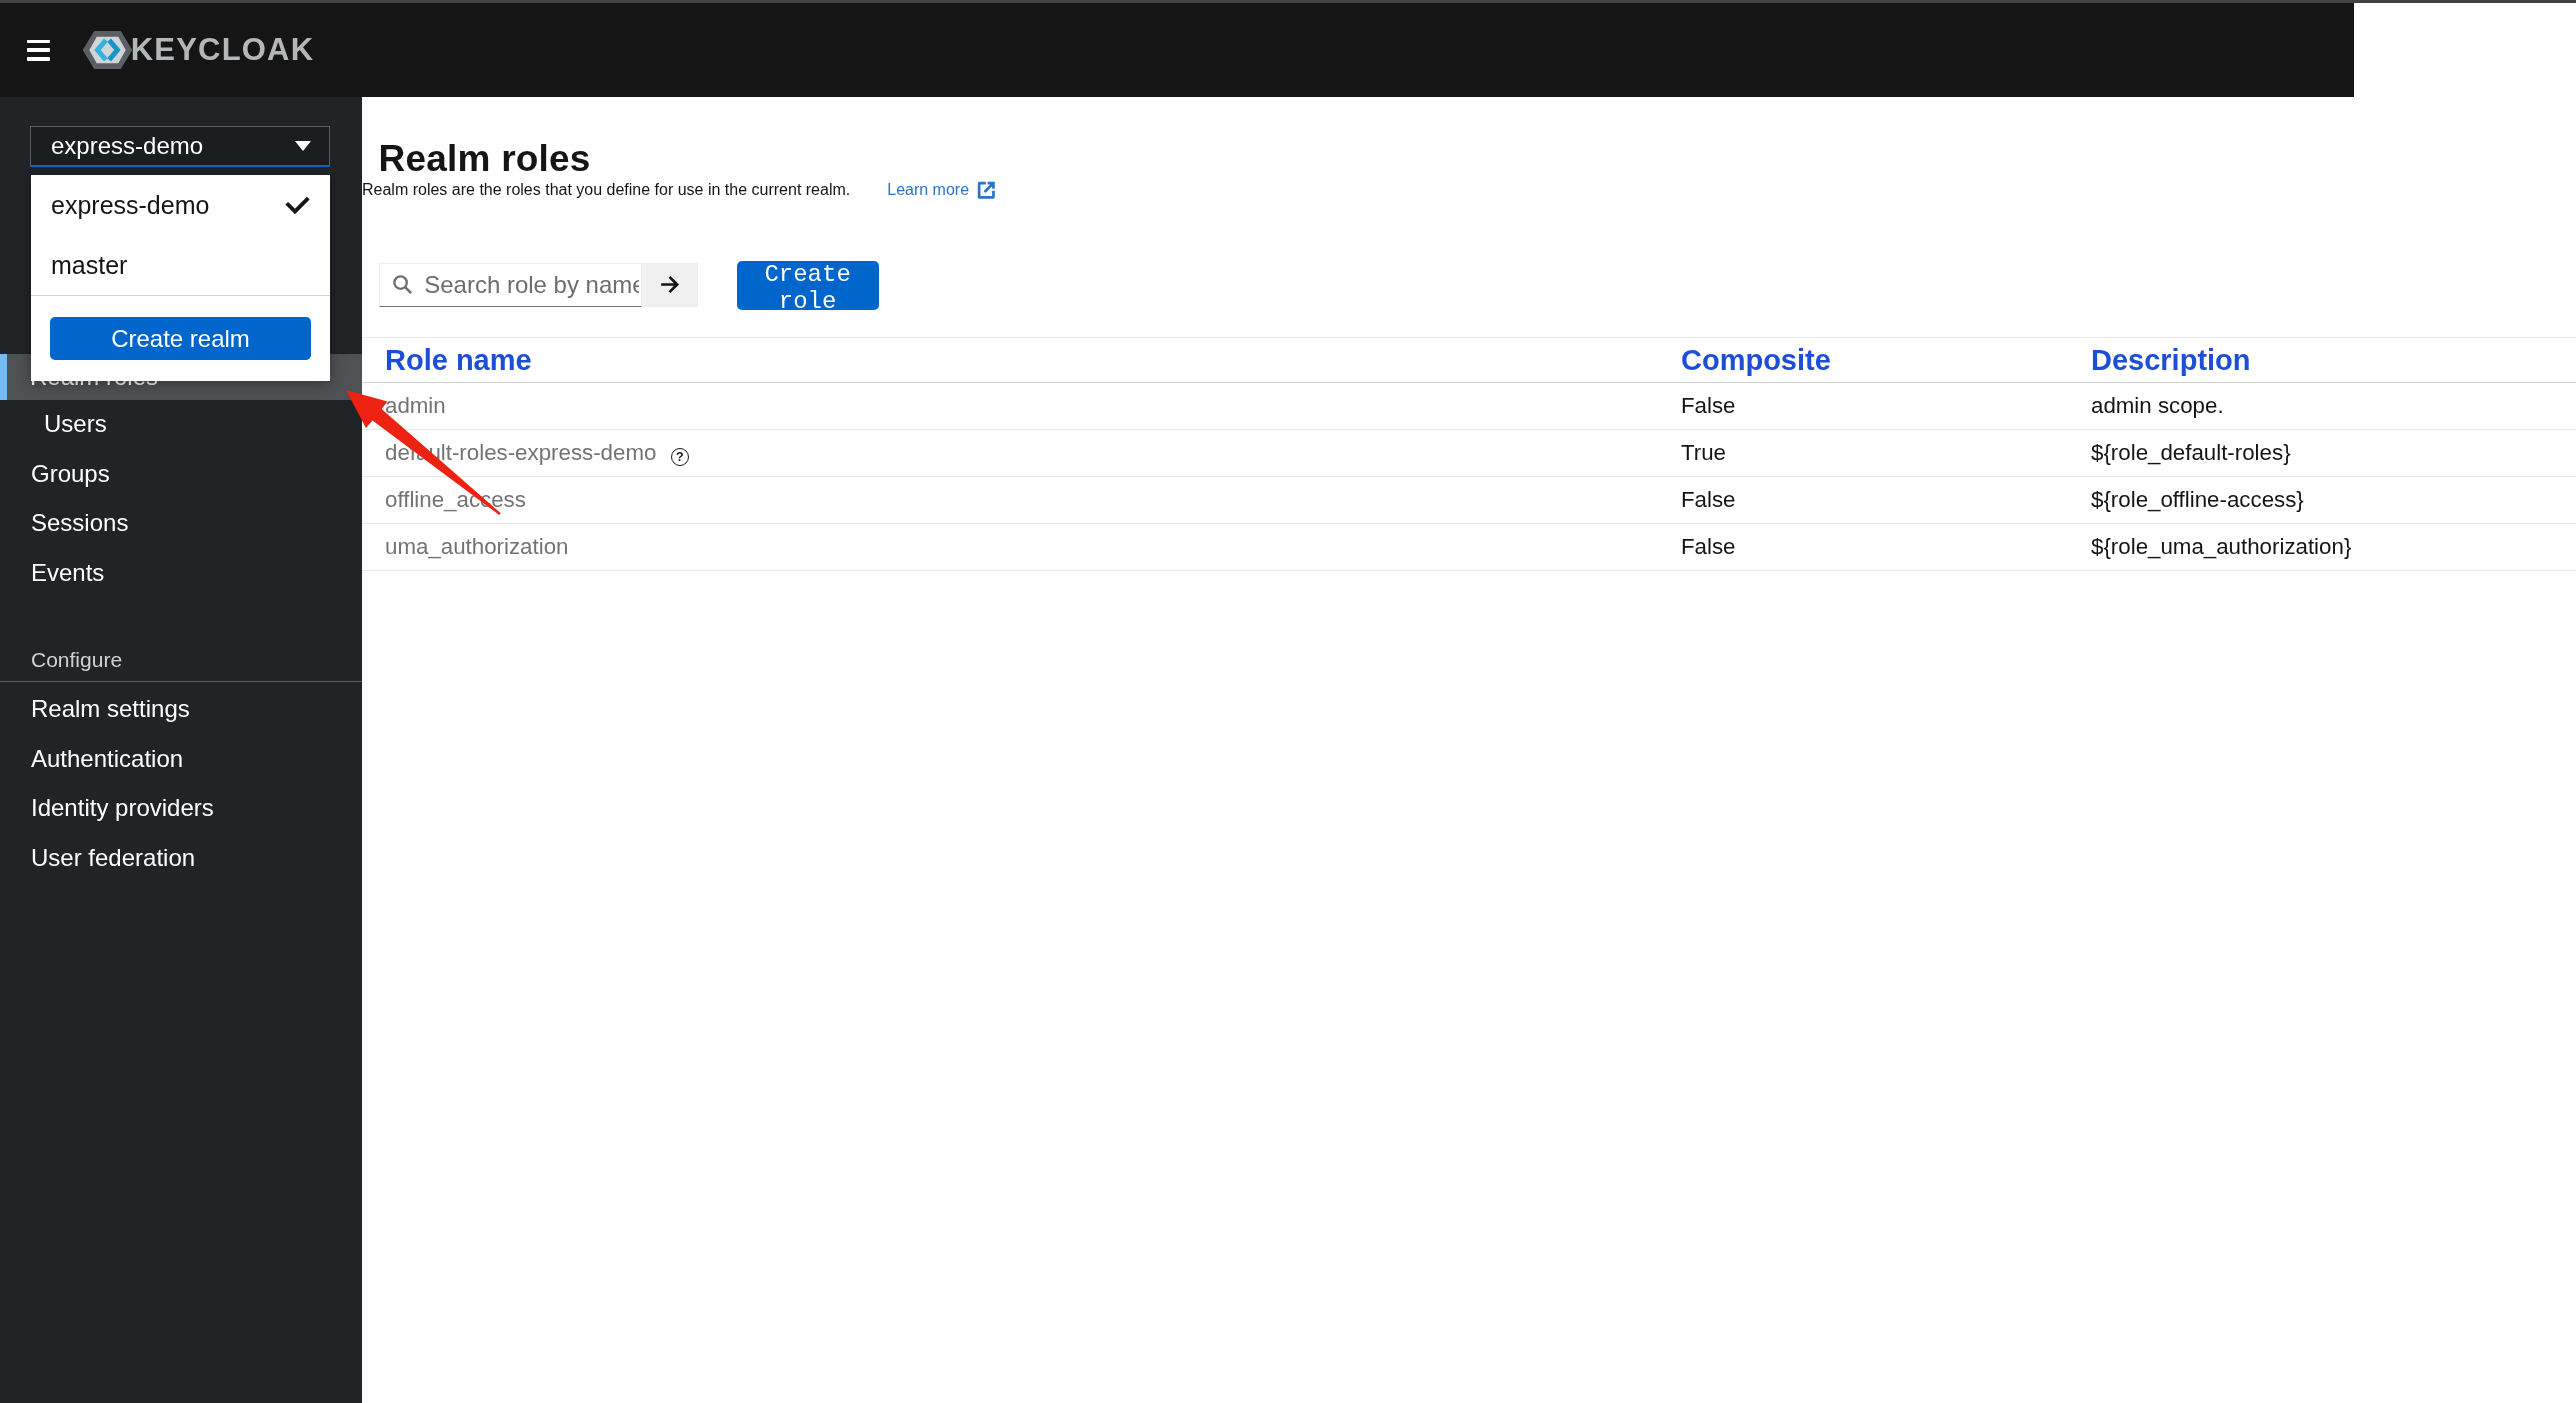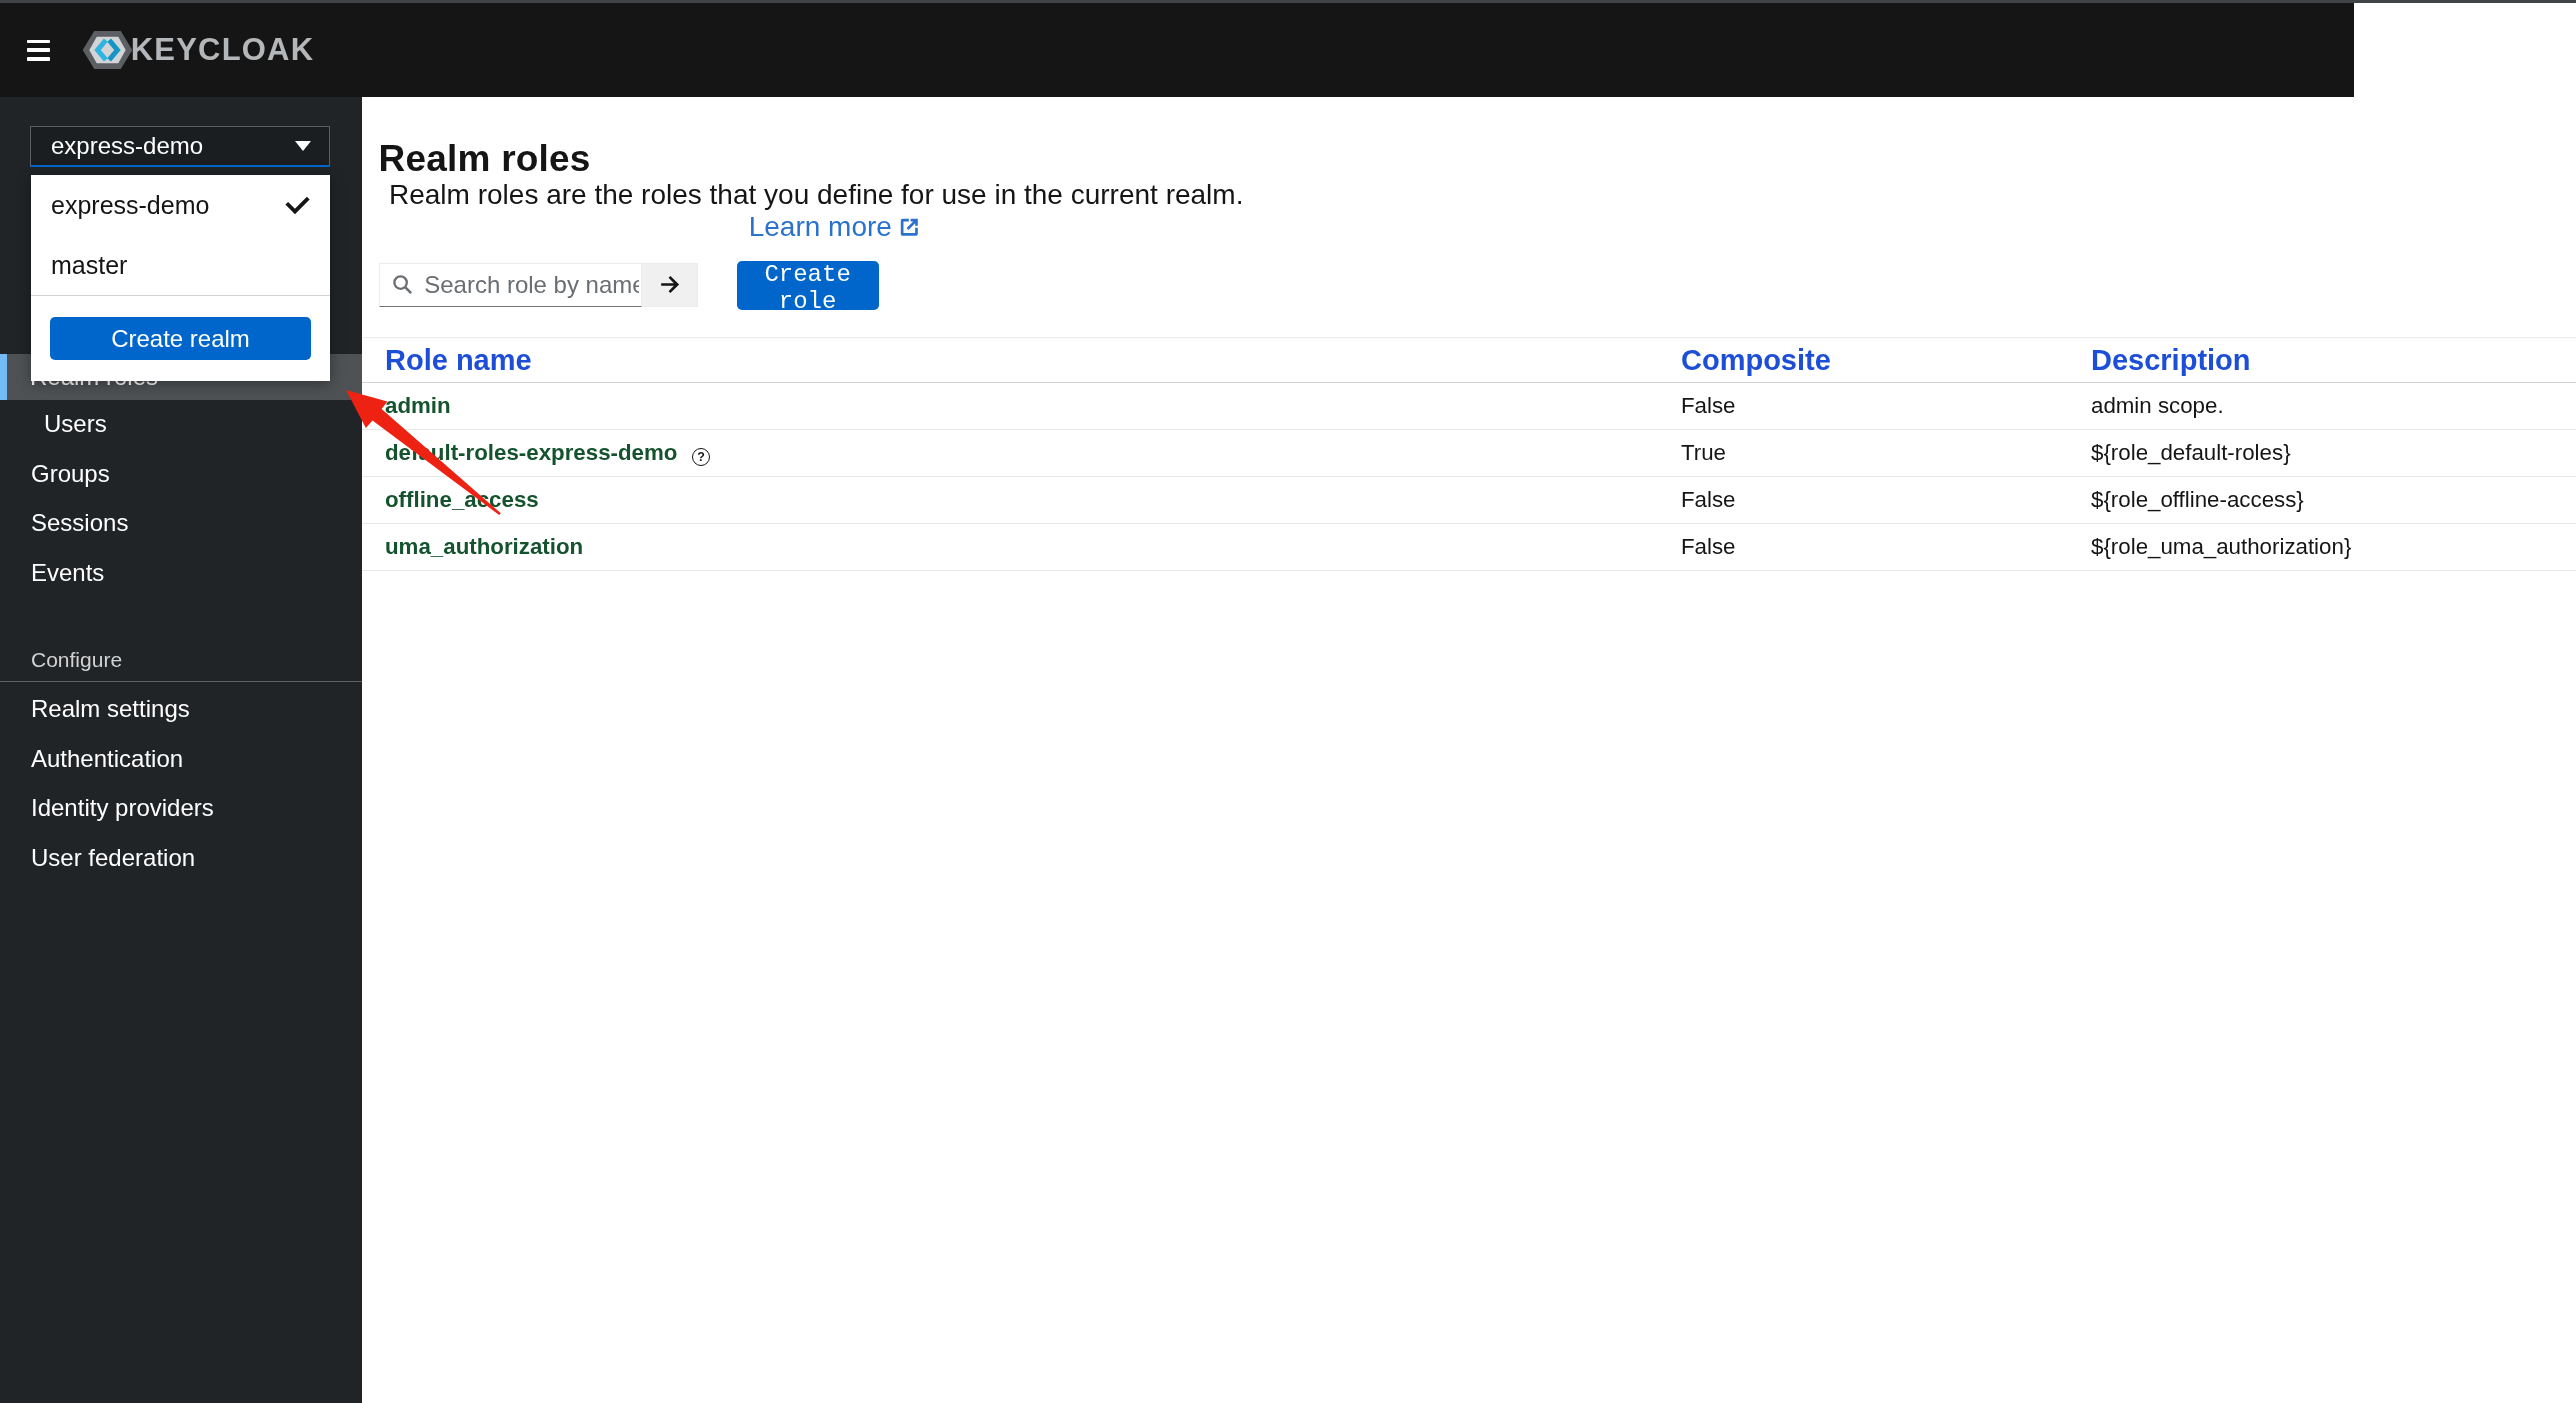--- a/index.html
+++ b/index.html
@@ -48,22 +48,22 @@
   .menu-divider { height:0.8px; background:#d2d2d2; }
   .menu-footer { padding:21.5px 19px 21px 19px; }
   .btn-create-realm { display:block; width:261px; height:43px; background:#0066cc; color:#ffffff;
                       border:none; border-radius:5px; font-size:24px;
                       font-family:"Liberation Sans", sans-serif; cursor:pointer; }
 
   
   .main { position:absolute; left:362px; top:97px; width:2214px; height:1307px; background:#ffffff; }
   .page-title { position:absolute; left:16.6px; top:41px; font-size:37px; font-weight:600;
                 color:#151515; letter-spacing:0.2px; }
-  .page-desc { position:absolute; left:27px; top:82px; font-size:28px; color:#151515;
-               display:flex; align-items:center;flex-direction:column; }
+  .page-desc { position:absolute; left:0; top:82px; font-size:16px; color:#151515;
+               display:flex; align-items:center; }
   .learn-more { margin-left:37px; color:#2b72cc; text-decoration:none; display:inline-flex;
                 align-items:center; cursor:pointer; }
   .learn-more svg { margin-left:7.4px; }
 
   .toolbar { position:absolute; left:16.6px; top:164px; height:50px; }
   .search-group { position:absolute; left:0; top:1.7px; display:flex; }
   .search-box { width:263px; height:44px; background:#ffffff; border:0.8px solid #ececec;
                 border-bottom:1.7px solid #72767b; display:flex; align-items:center; padding-left:11.6px; }
   .search-box input { border:none; outline:none; width:215px; font-size:24px; color:#151515;
                       font-family:Liberation Sans, sans-serif; margin-left:10px; background:transparent; }
@@ -75,21 +75,21 @@
                      font-family:Liberation Mono, monospace; cursor:pointer; }
 
   
   .roles-table { position:absolute; left:0; top:240px; width:2214px; border-collapse:collapse;
                  table-layout:fixed; }
   .roles-table col.c1 { width:1319px; } .roles-table col.c2 { width:410px; } .roles-table col.c3 { width:486px; }
   .roles-table th { text-align:left; font-size:29px; font-weight:700; color:#1d4ed8; height:45px;
                     border-top:0.8px solid #ebebeb; border-bottom:0.8px solid #d2d2d2; }
   .roles-table td { font-size:22.3px; color:#151515; height:47px; border-bottom:0.8px solid #e7e7e7; }
   .roles-table th:first-child, .roles-table td:first-child { padding-left:23px; }
-  .role-link { color:#14532d; text-decoration:none; cursor:pointer;font-weight:bold; }
+  .role-link { color:#737373; text-decoration:none; cursor:pointer; }
   .help-circle { display:inline-flex; align-items:center; justify-content:center; width:18px; height:18px;
                  border:1.7px solid #151515; border-radius:50%; font-size:12.4px; font-weight:700;
                  color:#151515; margin-left:8.3px; vertical-align:-1.7px; }
 
   
   .annotation-arrow { position:absolute; left:0; top:0; z-index:40; pointer-events:none; }
 </style>
 </head>
 <body>
 

